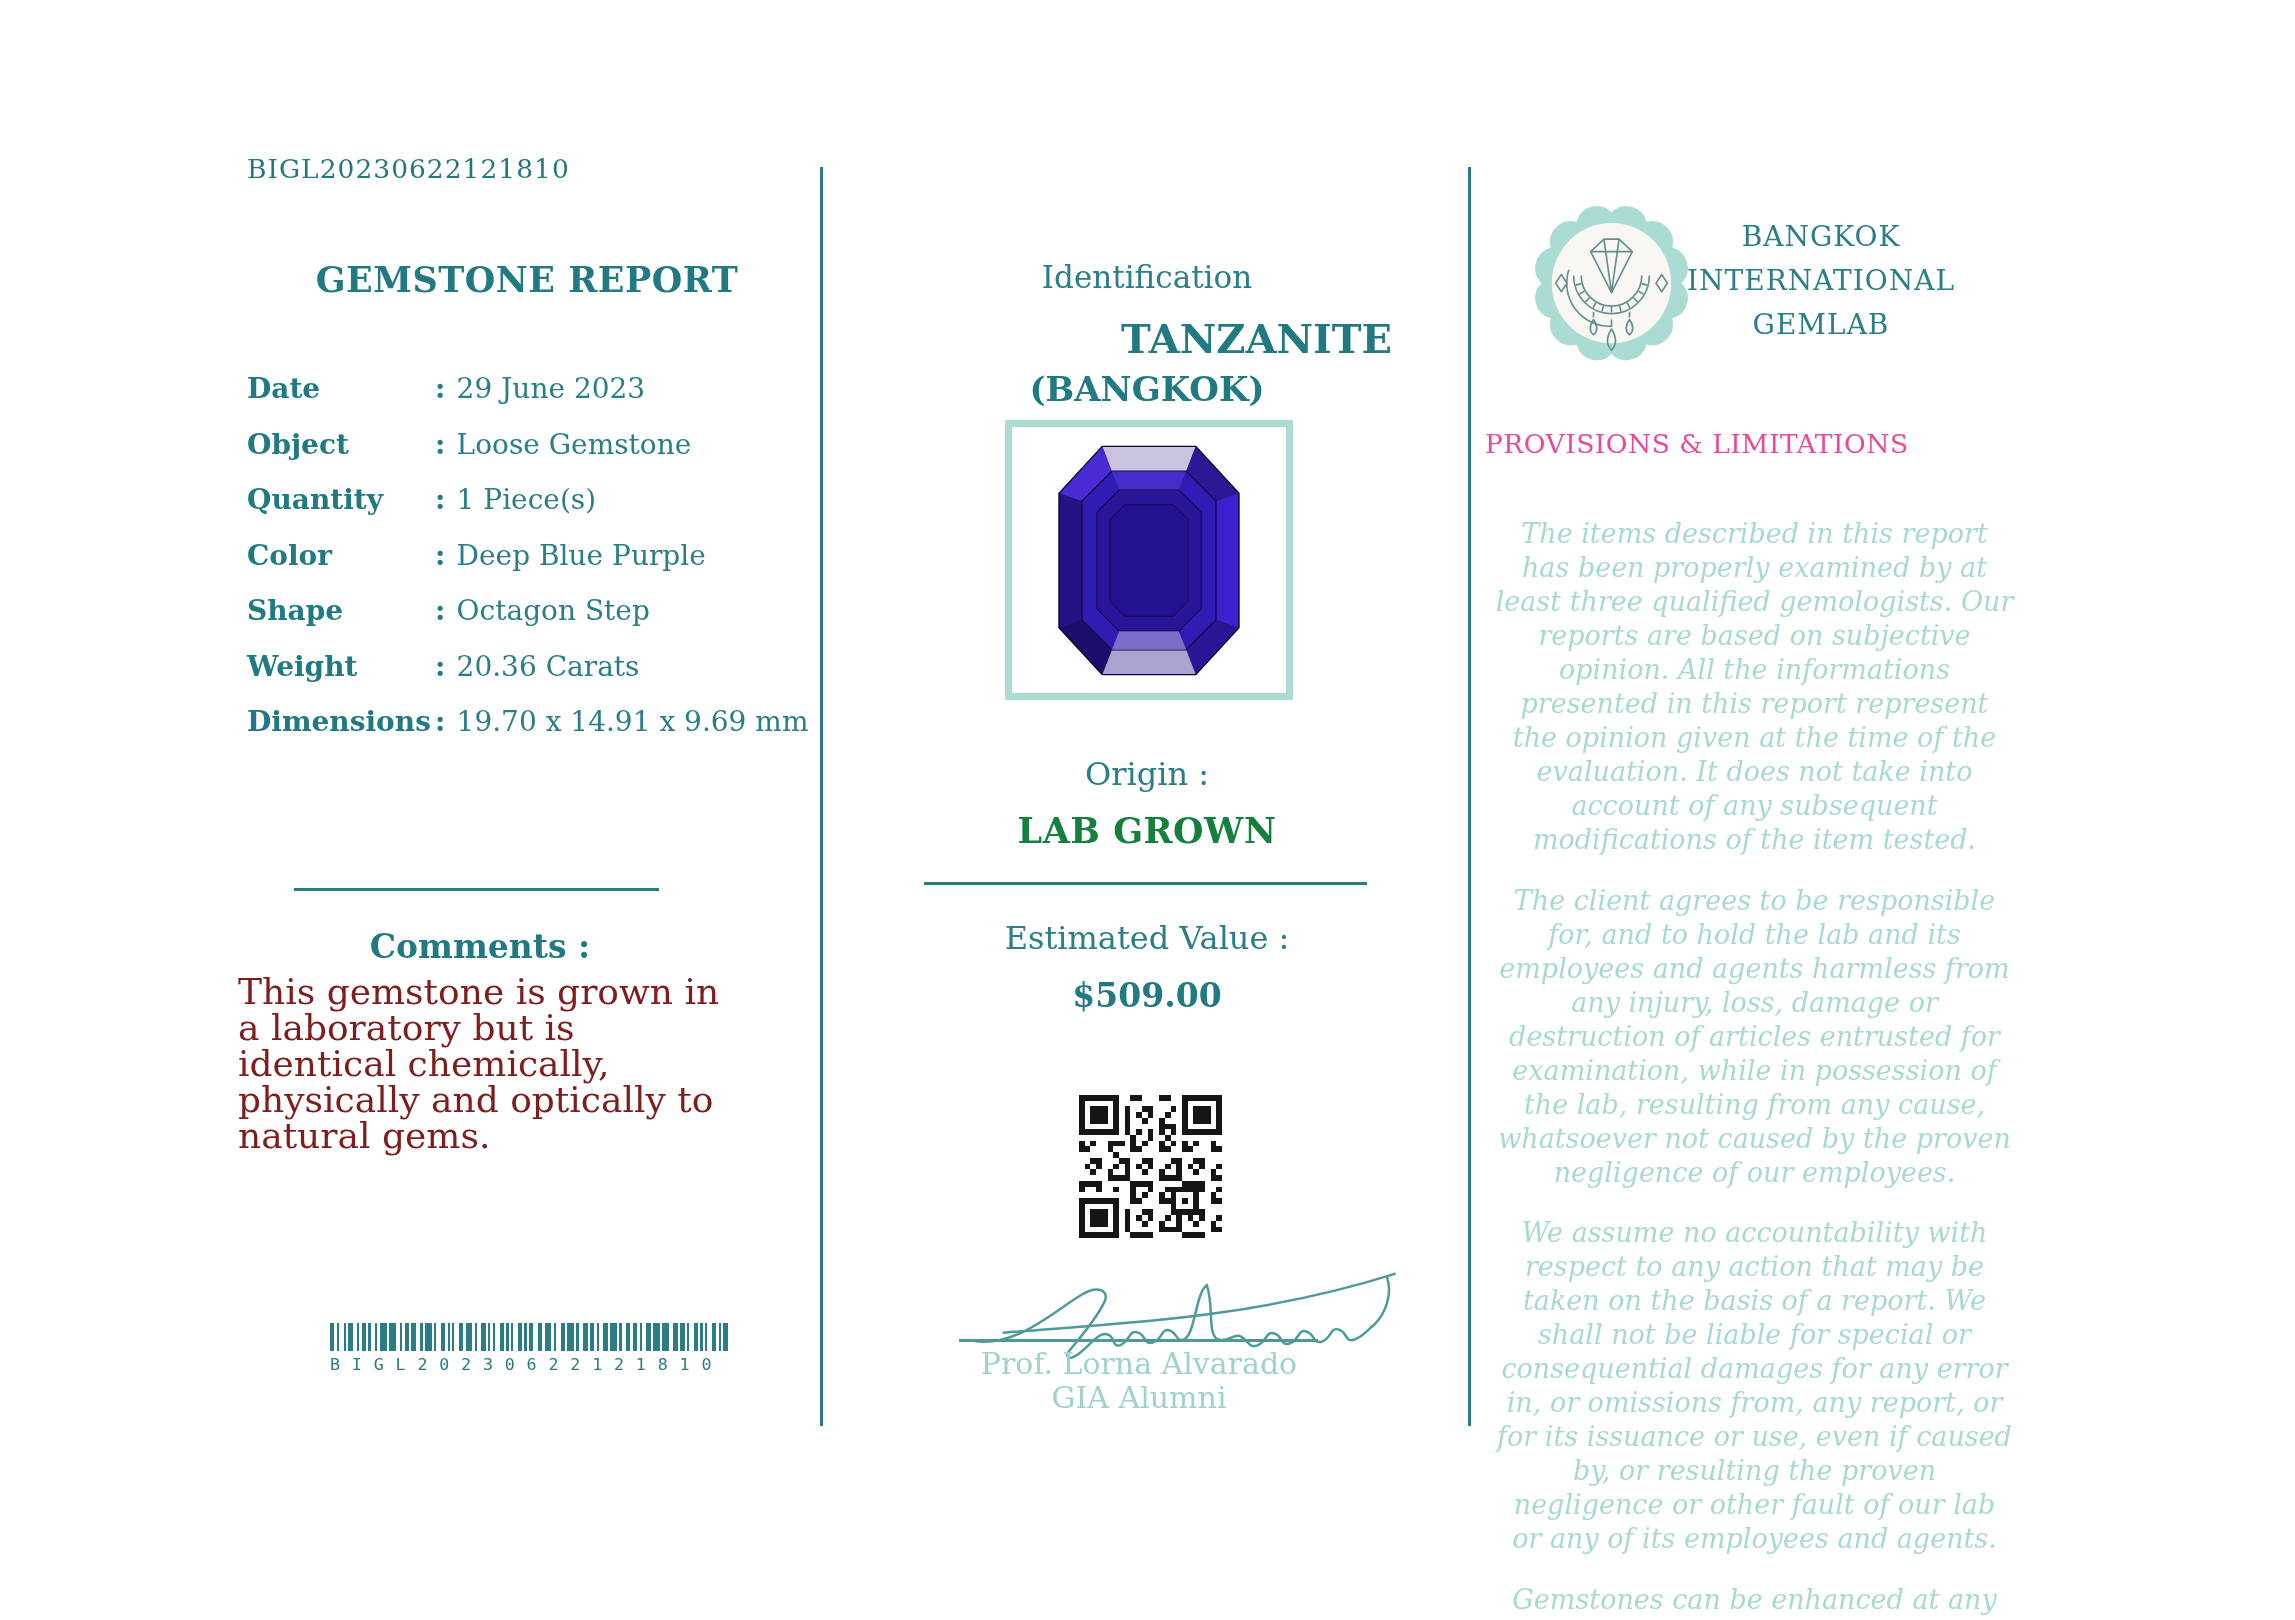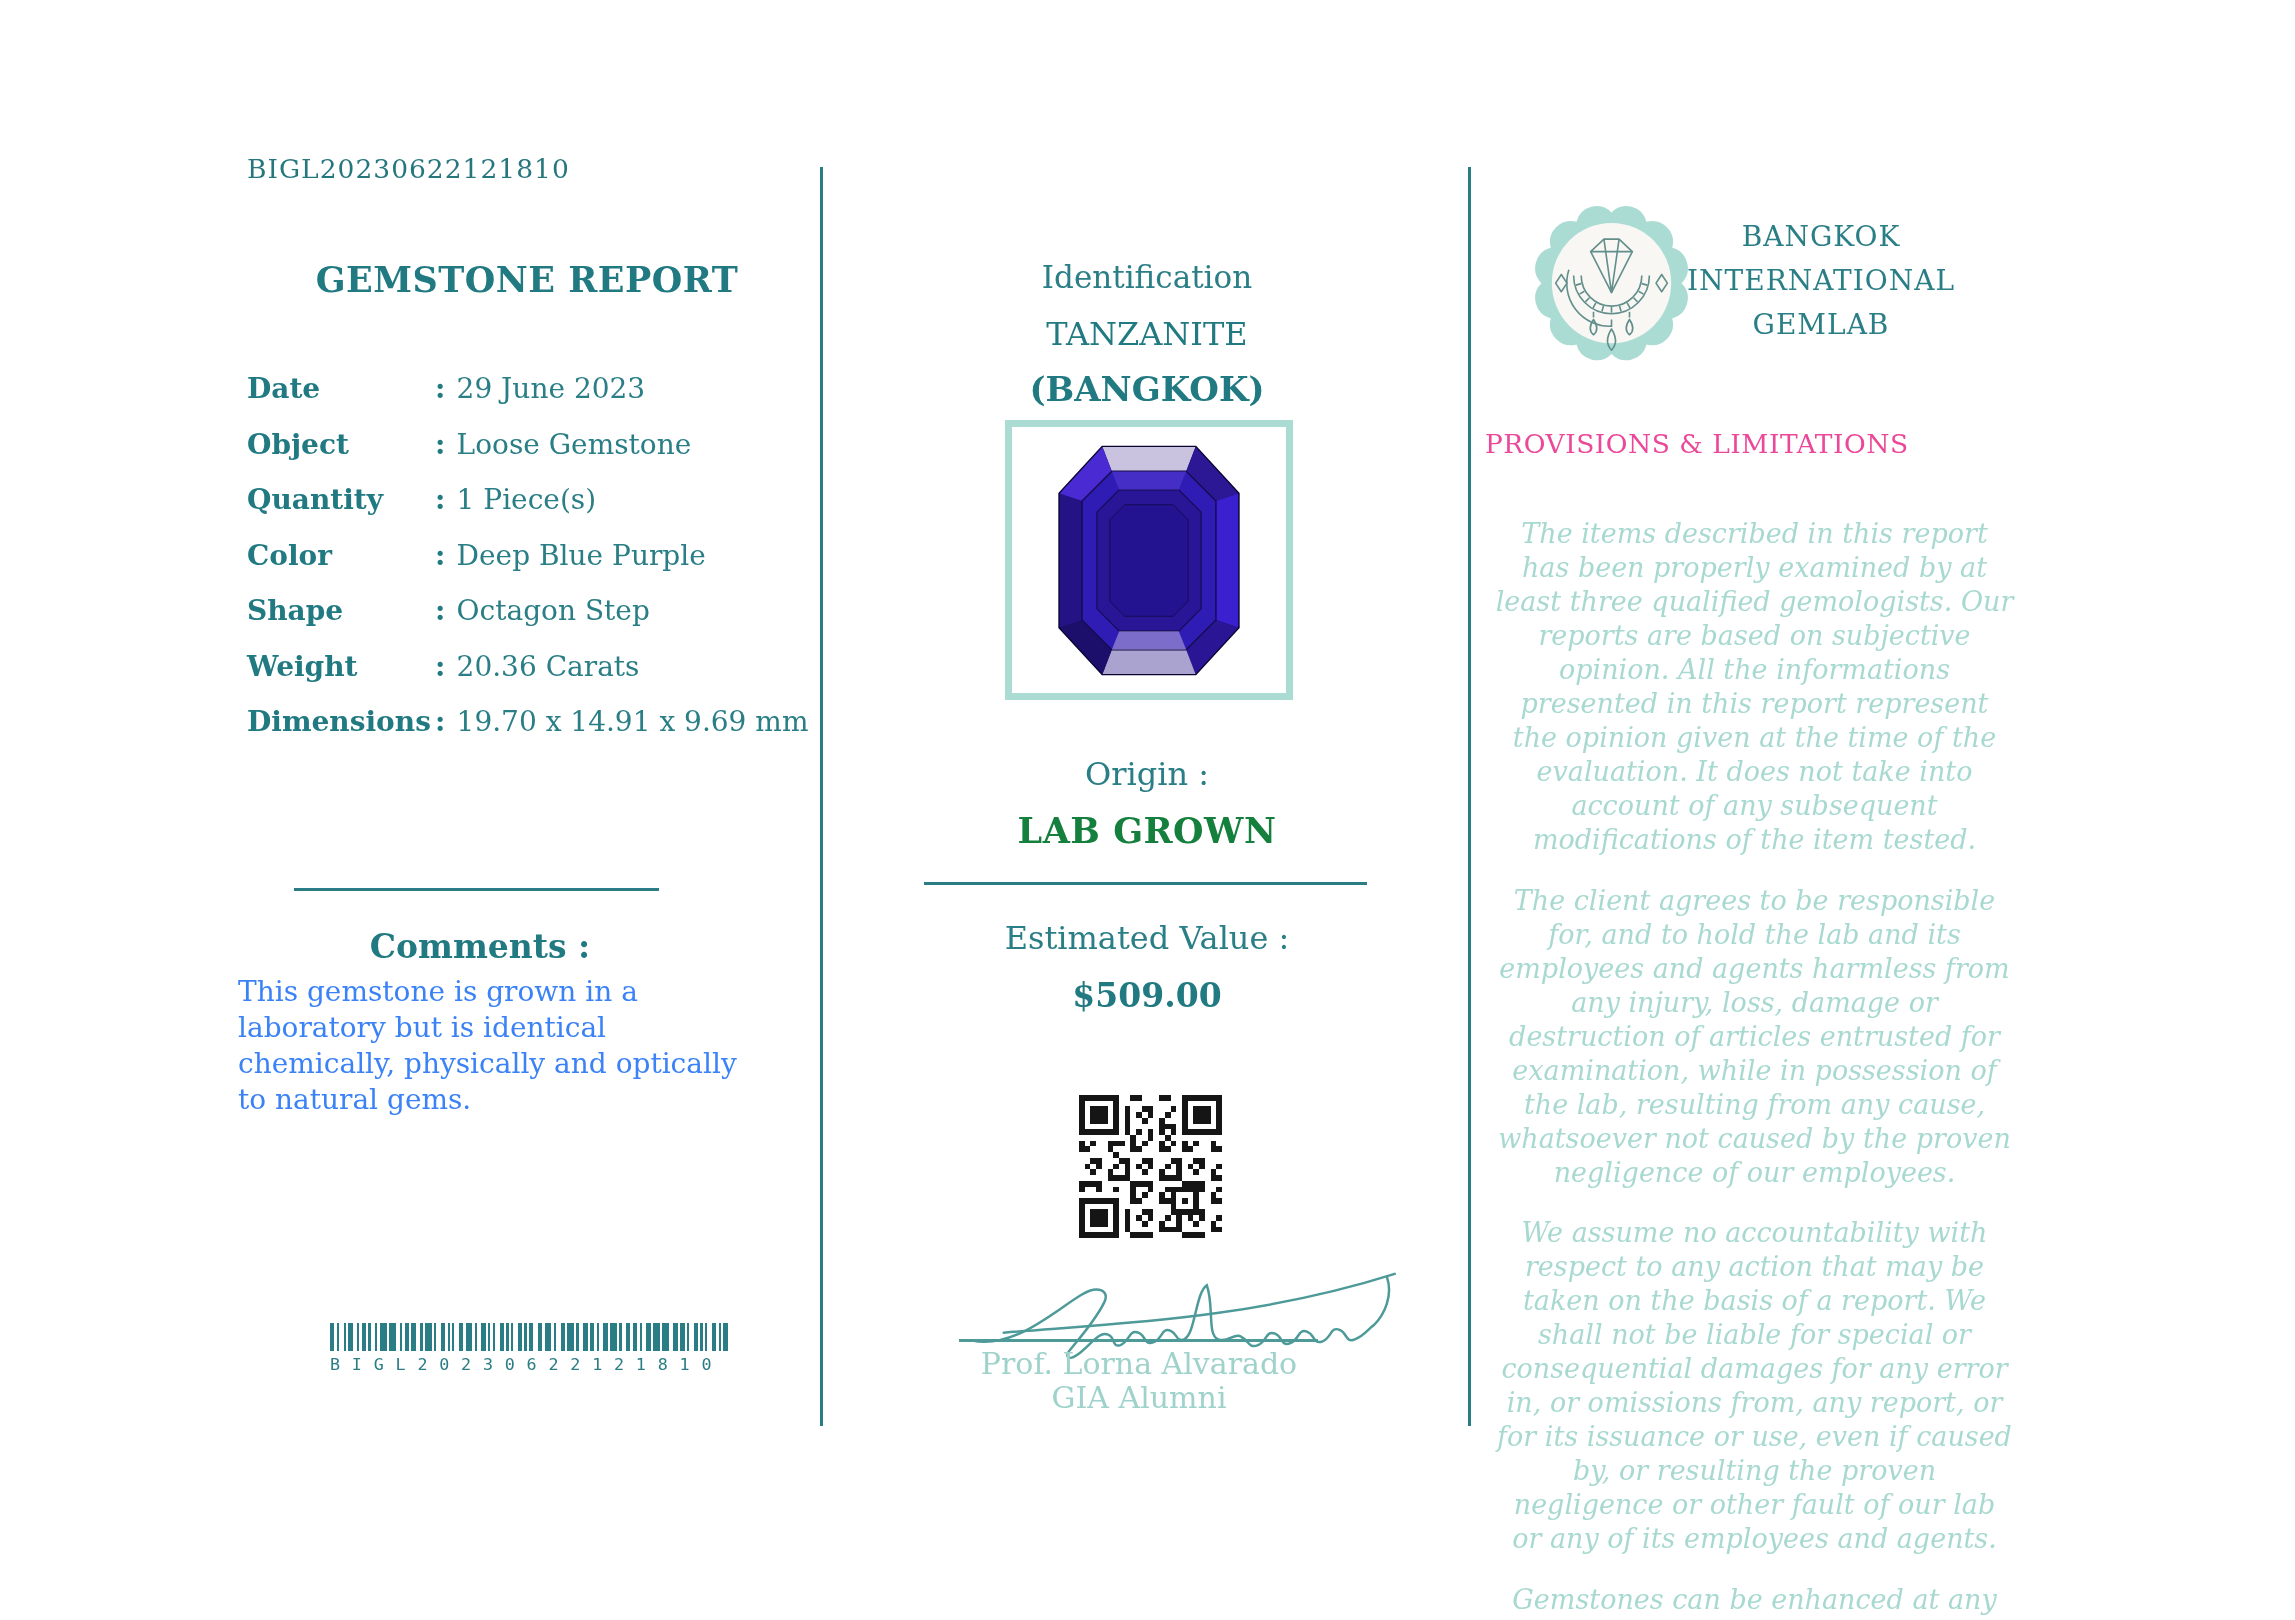--- a/index.html
+++ b/index.html
@@ -17,33 +17,33 @@
   
   .report-number{left:247px;top:153px;font-size:26.5px;letter-spacing:1px;color:#26767e;}
   .report-title{left:223px;top:259px;width:608px;text-align:center;font-size:35px;font-weight:bold;letter-spacing:0.5px;color:#217a82;}
   .fields{left:247px;top:374px;width:568px;}
   .field-row{display:flex;align-items:baseline;margin-bottom:25.5px;line-height:30px;font-size:28px;}
   .f-label{width:188px;font-weight:bold;color:#217a82;}
   .f-colon{width:21.6px;font-weight:bold;color:#217a82;}
   .f-value{color:#2a7e86;}
   .comments-divider{left:294px;top:888px;width:365px;height:2.9px;background:#2a7d84;}
   .comments-title{left:274px;top:927px;width:412px;text-align:center;font-size:33px;font-weight:bold;color:#217a82;}
-  .comments-text{left:238px;top:974px;width:500px;font-size:28px;line-height:36px;color:#3b82f6;}
+  .comments-text{left:238px;top:974px;width:500px;font-size:36px;line-height:36px;color:#7f1d1d;}
   .barcode{left:330px;top:1323px;width:398px;height:28px;display:flex;align-items:stretch;}
   .barcode .bar{background:#2a7d84;height:100%;}
   .barcode-text{left:330px;top:1354px;width:421px;font-family:"DejaVu Sans Mono","Liberation Mono",monospace;font-size:16.7px;letter-spacing:11.8px;color:#2a7d84;white-space:nowrap;}
 
   
   .divider-v{top:167px;width:2.9px;height:1259px;background:#2a7d84;}
   .divider-1{left:820px;}
   .divider-2{left:1468px;}
 
   
   .ident-label{left:902px;top:259px;width:490px;text-align:center;font-size:31px;color:#2a7e86;}
-  .gem-name{left:902px;top:315px;width:490px;text-align:center;font-size:32px;font-weight:normal;color:#217a82;}
+  .gem-name{left:902px;top:315px;width:490px;text-align:right;font-size:40px;font-weight:bold;color:#217a82;}
   .gem-variant{left:902px;top:369px;width:490px;text-align:center;font-size:34px;font-weight:bold;color:#217a82;}
   .gem-frame{left:1005px;top:420px;width:288px;height:280px;border:7.8px solid #abdcd4;background:#ffffff;box-sizing:border-box;display:flex;align-items:center;justify-content:center;}
   .origin-label{left:902px;top:755px;width:490px;text-align:center;font-size:32px;color:#2a7e86;}
   .origin-value{left:902px;top:810px;width:490px;text-align:center;font-size:35px;font-weight:bold;color:#15803d;letter-spacing:0.5px;}
   .mid-divider{left:924px;top:882px;width:443px;height:2.9px;background:#2a7d84;}
   .value-label{left:902px;top:919px;width:490px;text-align:center;font-size:32px;color:#2a7e86;}
   .value-amount{left:902px;top:976px;width:490px;text-align:center;font-size:33px;font-weight:bold;color:#217a82;}
   .qr{left:1079px;top:1095px;width:143px;height:143px;}
   .signature{left:961px;top:1253px;width:446px;height:112px;}
   .sig-line{left:959px;top:1339px;width:359px;height:2.5px;background:#4d9a99;}

